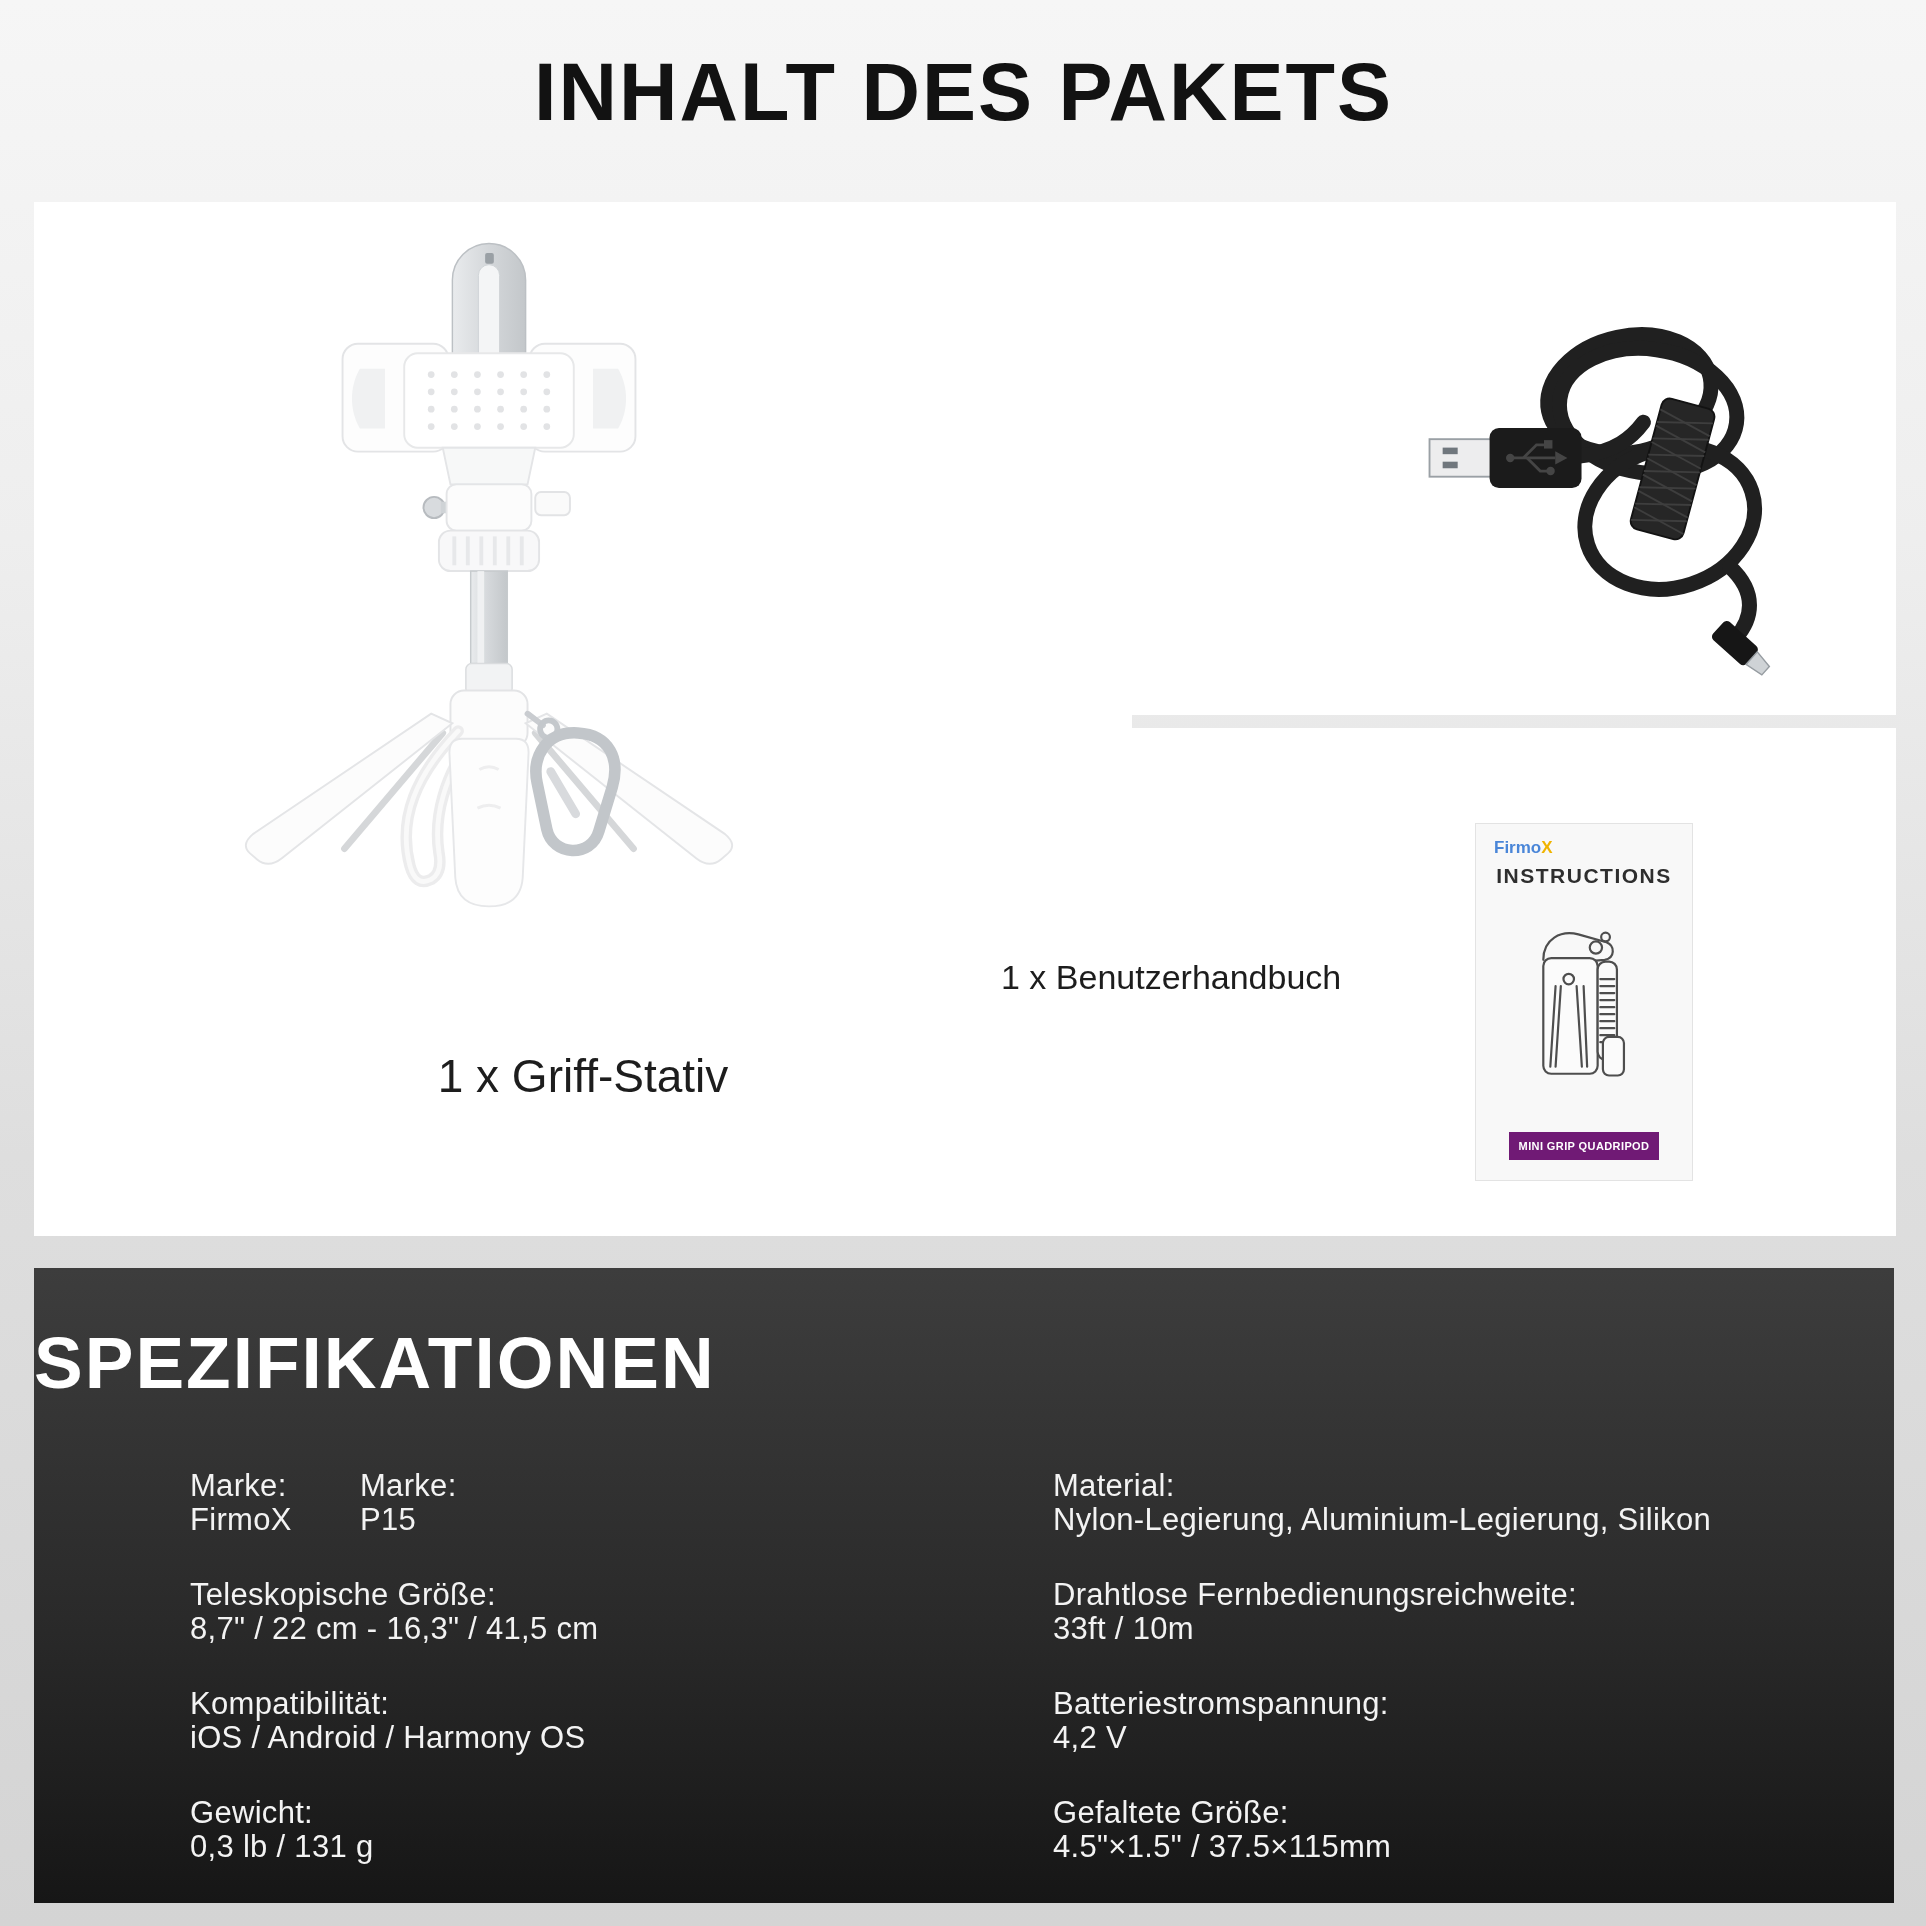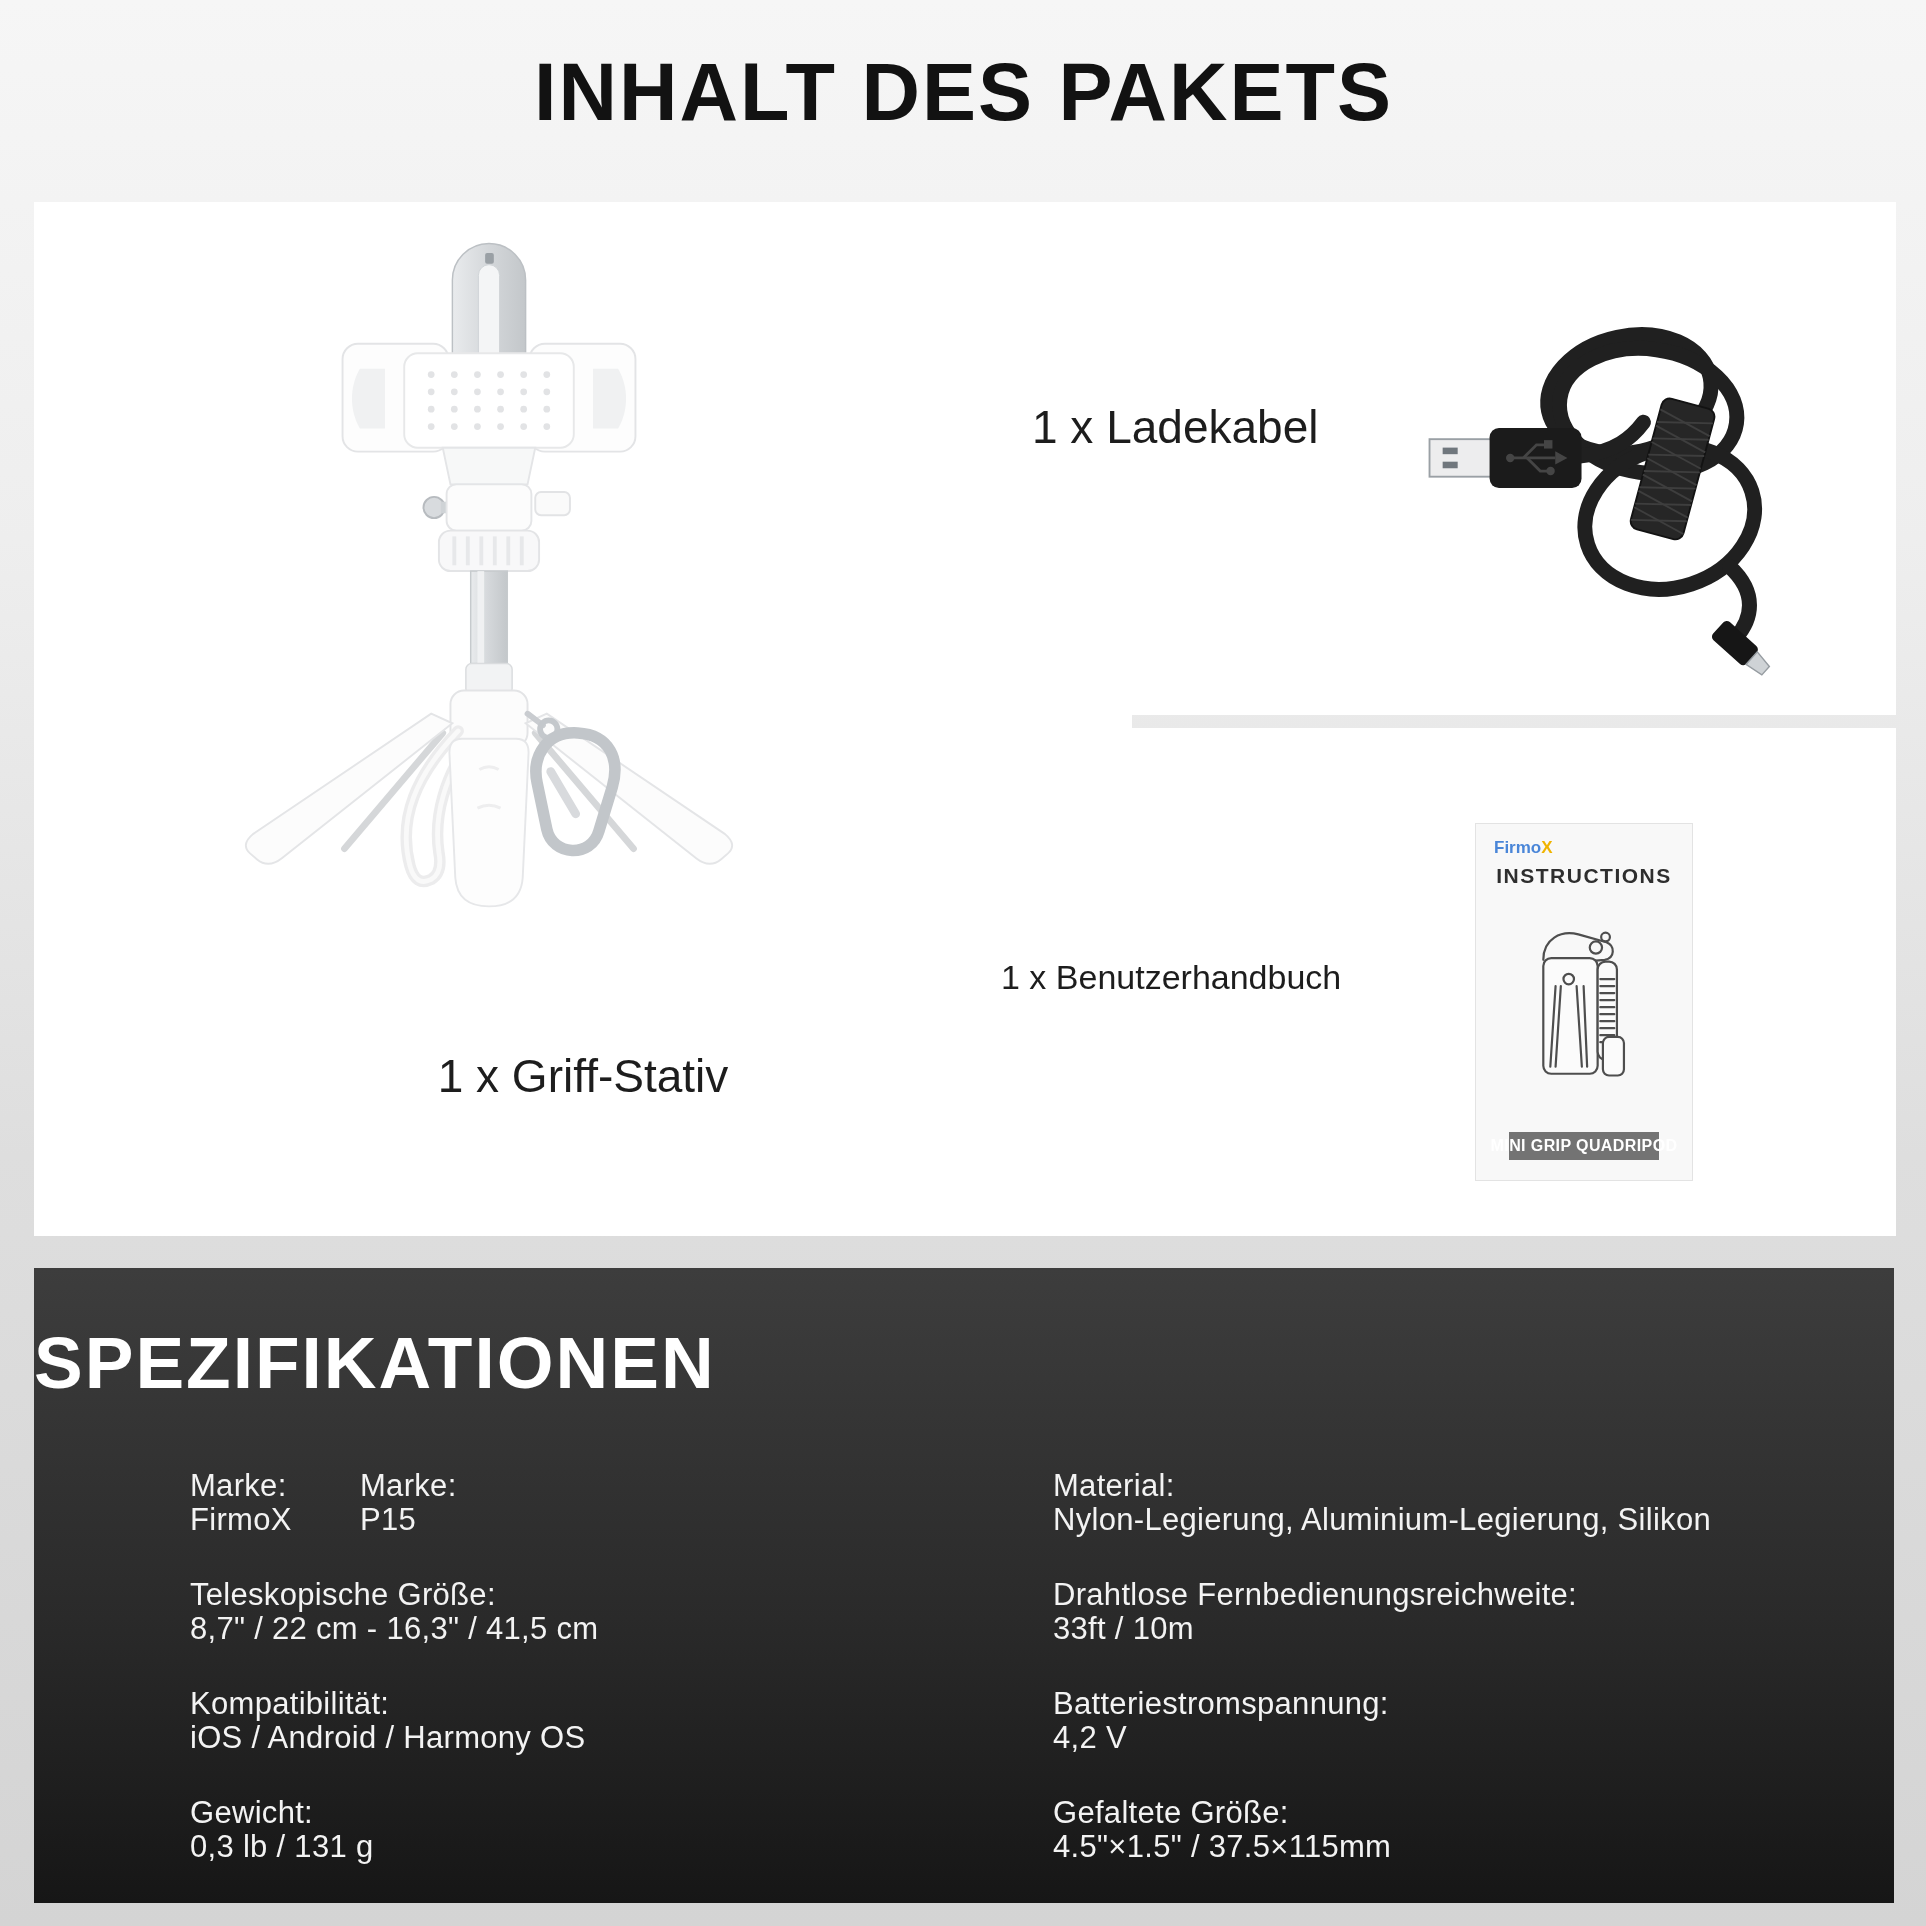--- a/index.html
+++ b/index.html
@@ -40,22 +40,22 @@
   #manual-brand{position:absolute;left:18px;top:14px;font-size:17px;font-weight:700;}
   .brand-firmo{color:#4a86d8;}
   .brand-x{color:#f0b400;}
   #manual-title{
     position:absolute;left:0;top:40px;width:100%;text-align:center;
     font-size:21px;font-weight:800;color:#2e2e2e;letter-spacing:1.5px;
   }
   #manual-drawing{position:absolute;left:34px;top:69px;width:149px;height:216px;}
   #manual-footer{
     position:absolute;left:33px;bottom:20px;width:150px;height:28px;
-    background:#737373;color:#ffffff;display:flex;align-items:center;justify-content:center;
-    font-size:16px;font-weight:700;letter-spacing:0.4px;white-space:nowrap;
+    background:#701a75;color:#ffffff;display:flex;align-items:center;justify-content:center;
+    font-size:11px;font-weight:700;letter-spacing:0.4px;white-space:nowrap;
   }
   
   #panel-specs{
     left:34px;top:1268px;width:1860px;height:635px;
     background:linear-gradient(180deg,#3d3d3d 0%,#2a2a2a 55%,#161616 100%);
   }
   #specs-heading{
     position:absolute;left:0;top:53px;width:100%;text-align:left;
     font-size:73px;font-weight:800;color:#ffffff;letter-spacing:2px;
   }
@@ -158,21 +158,20 @@
       <path d="M340,502 l16,12" stroke="#c9ccd0" stroke-width="6" stroke-linecap="round"></path>
       <circle cx="362" cy="518" r="9" fill="none" stroke="#c4c8cc" stroke-width="6"></circle>
       <path d="M392,522 c34,2 44,28 36,56 l-14,46 c-8,28 -48,26 -54,-2 l-10,-48 c-6,-28 10,-54 42,-52 z" fill="none" stroke="#c2c6ca" stroke-width="12" stroke-linejoin="round"></path>
       <path d="M364,562 l26,44" stroke="#d8dadd" stroke-width="9" stroke-linecap="round"></path>
     </g>
   </svg>
   <div id="tripod-caption">1 x Griff-Stativ</div>
 </div>
 
 <div class="panel" id="panel-cable">
-  <div id="cable-caption">1 x Ladekabel</div>
   <svg id="cable-art" viewBox="0 0 430 470">
     <g stroke="#202020" stroke-width="16" fill="none" stroke-linecap="round">
       <ellipse cx="225" cy="160" rx="88" ry="62" transform="rotate(-12 225 160)"></ellipse>
       <ellipse cx="245" cy="178" rx="95" ry="66" transform="rotate(8 245 178)"></ellipse>
       <ellipse cx="268" cy="292" rx="92" ry="74" transform="rotate(-18 268 292)"></ellipse>
       <path d="M172,226 C210,222 228,206 240,190"></path>
       <path d="M332,344 C362,372 356,400 338,420"></path>
     </g>
 
     <g>

